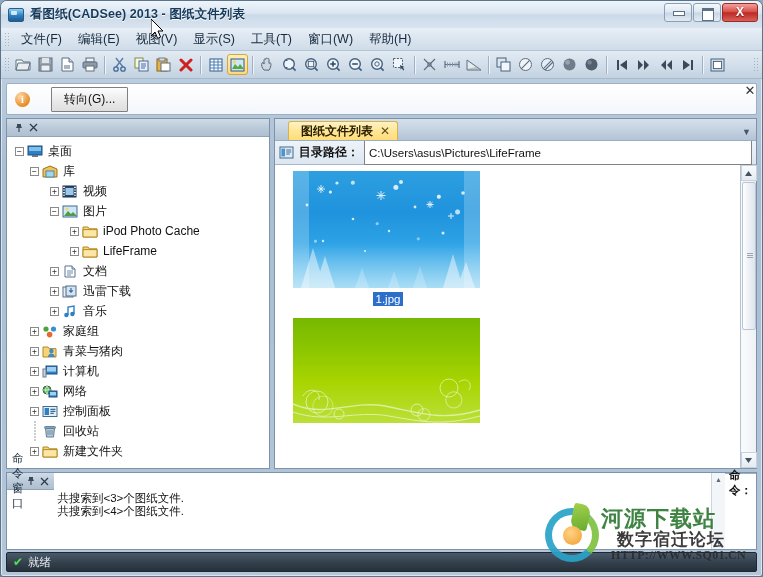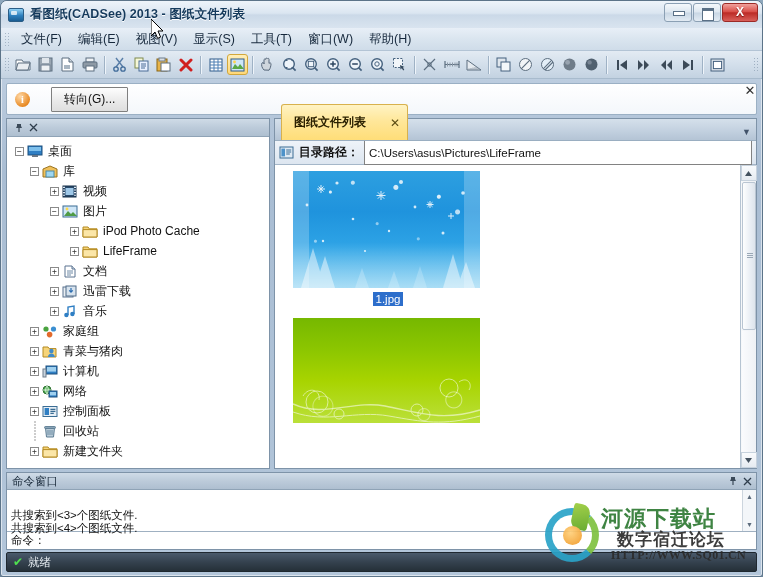--- a/index.html
+++ b/index.html
@@ -126,21 +126,21 @@
   .tlabel{ padding:0 2px; }
   
   .docarea{ flex:1; display:flex;flex-direction:column; min-width:0;
      border:1px solid #7e93a8; background:#eef2f7;}
   .tabstrip{
     height:22px;flex:0 0 22px;display:flex;align-items:flex-end;position:relative;
     background:linear-gradient(180deg,#d5e0eb 0%,#c3d1e0 55%,#b4c4d5 100%);
     border-bottom:1px solid #9aaec1;
   }
   .tab{
-    display:flex;align-items:center;gap:24px;height:36px;padding:0 7px 0 12px;margin-left:6px;
+    display:flex;align-items:center;gap:7px;height:19px;padding:0 7px 0 12px;margin-left:13px;
     background:linear-gradient(180deg,#fff3c4 0%,#ffe79a 45%,#ffdd78 100%);
     border:1px solid #d8b14d;border-bottom:none;border-radius:3px 3px 0 0;
     font-size:12px;color:#2b2000;font-weight:bold;
   }
   .tab .x{ font-weight:normal;font-size:12px;color:#5d4d14; }
   .tab-drop{ position:absolute;right:5px;bottom:3px;color:#42536a;font-size:9px;}
   .pathbar{
     height:24px;flex:0 0 24px;display:flex;align-items:center;padding:4px 4px;gap:5px;
     background:linear-gradient(180deg,#eef3f9,#dde6f0);
     border-bottom:1px solid #a5b7c9;
@@ -194,35 +194,35 @@
     background:linear-gradient(180deg,#f9fbfd,#e6ebf1); border:1px solid #c7d2dd;}
   .sthumb{ width:14px;height:148px;margin:1px 0;
     background:linear-gradient(90deg,#fdfefe,#e9eef4 60%,#dde4ec);
     border:1px solid #b9c5d2; border-radius:2px; position:relative;}
   .sthumb:after{content:"";position:absolute;left:4px;top:50%;margin-top:-3px;width:6px;height:6px;
     background-image:linear-gradient(#9aa8b6 1px,transparent 1px);background-size:6px 2px;}
   .strough{ flex:1; width:14px; background:linear-gradient(90deg,#fafbfd,#eef1f5);}
   
   .cmdwin{
     margin:3px 5px 0 5px; flex:0 0 78px; height:78px;
-    border:1px solid #7e93a8; background:#fff; display:flex;flex-direction:column;justify-content:space-between;
+    border:1px solid #7e93a8; background:#fff; display:flex;flex-direction:row;justify-content:space-between;
   }
   .cmd-head{
     height:17px;flex:0 0 17px;display:flex;align-items:center;padding:0 2px 0 5px;
     background:linear-gradient(180deg,#cfdbe7 0%,#bccbda 50%,#aebfd0 100%);
     border-bottom:1px solid #8fa3b6;
   }
   .cmd-body{ flex:1; display:flex; min-height:0; position:relative; background:#fff;}
   .cmd-lines{ flex:1; padding:19px 4px; font-size:11.5px; color:#111; line-height:13px; }
   .cmd-scroll{ width:14px;flex:0 0 14px;border-left:1px solid #ccd5de;background:#f3f6f9;
      display:flex;flex-direction:column;justify-content:space-between;align-items:center;}
   .csar{ width:13px;height:13px;display:flex;align-items:center;justify-content:center;font-size:7px;color:#5b6b7c;}
   .cmd-input{
     flex:0 0 18px;height:18px;border-top:1px solid #9fb0c1;display:flex;align-items:center;
-    padding:0 4px; font-size:11.5px;color:#111;background:#fff;font-weight:normal;
+    padding:0 4px; font-size:11.5px;color:#111;background:#fff;font-weight:bold;
   }
   .statusbar{
     flex:0 0 20px;height:20px;margin:2px 5px 4px 5px;display:flex;align-items:center;
     padding:0 6px;gap:5px;border-radius:2px;
     background:linear-gradient(180deg,#4a5a6b 0%,#35424f 50%,#253038 100%);
     border:1px solid #1f2830;
   }
   .stat-check{ color:#4fe14f; font-size:12px; font-weight:bold; }
   .stat-text{ color:#e8eef3; font-size:11.5px; }
   

